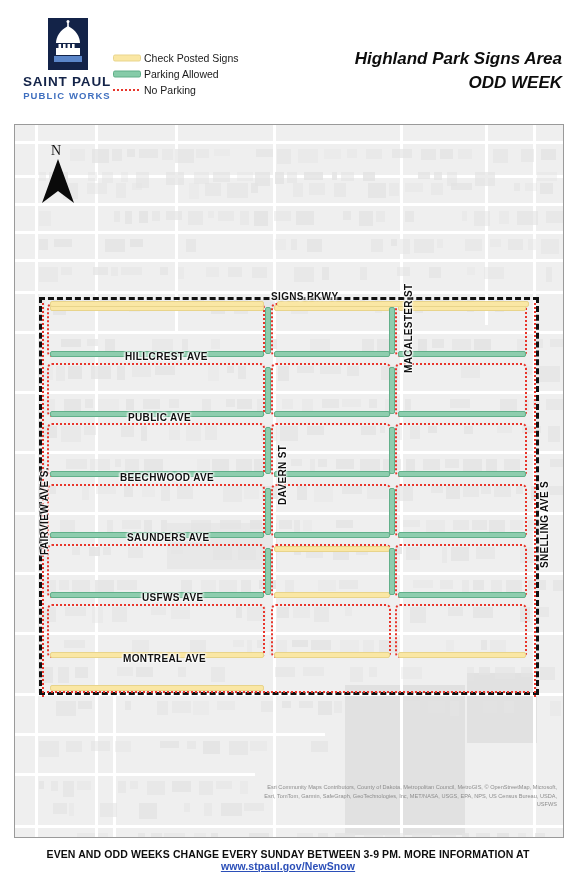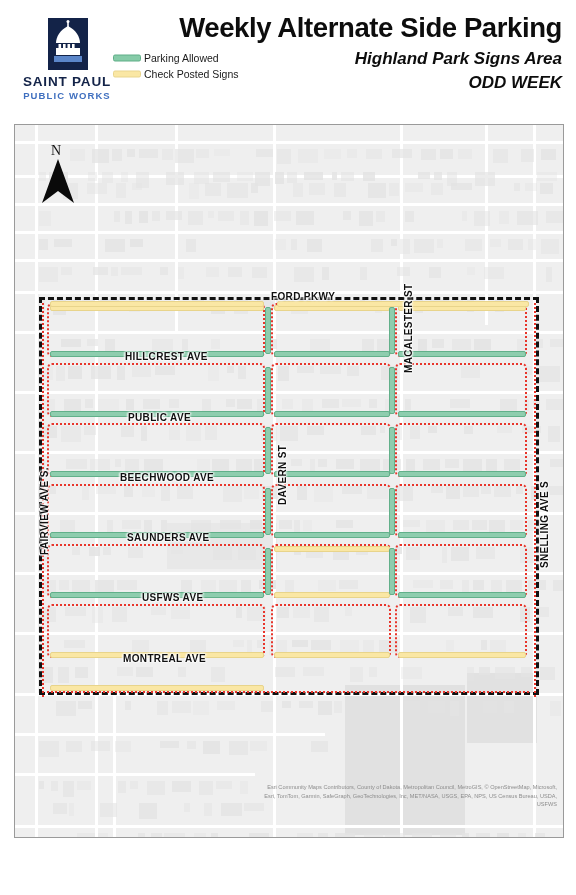--- a/index.html
+++ b/index.html
@@ -103,34 +103,39 @@
         <rect x="19.2" y="4" width="1.6" height="5" fill="#ffffff"></rect>
         <circle cx="20" cy="3.4" r="1.5" fill="#ffffff"></circle>
       </svg>
     </div>
     <div class="logo-name">SAINT PAUL</div>
     <div class="logo-sub">PUBLIC WORKS</div>
   </div>
 
   <div class="legend">
     <div class="legend-row">
+      <span class="legend-swatch sw-yellow">
+          <i></i>
+        </span>
+      <span class="legend-label">Check Posted Signs</span>
+    </div>
+    <div class="legend-row">
       <span class="legend-swatch sw-green">
           <i></i>
         </span>
       <span class="legend-label">Parking Allowed</span>
     </div>
     <div class="legend-row">
-      <span class="legend-swatch sw-yellow">
+      <span class="legend-swatch sw-red">
           <i></i>
         </span>
-      <span class="legend-label">Check Posted Signs</span>
+      <span class="legend-label">No Parking</span>
     </div>
   </div>
 
-  <div class="title-main">Weekly Alternate Side Parking</div>
   <div class="title-sub1">Highland Park Signs Area</div>
   <div class="title-sub2">ODD WEEK</div>
 </div>
 
 <div class="map-frame">
   <div class="map-canvas">
 
     <div class="bigblock" style="left:330px;top:560px;width:120px;height:150px;"></div>
     <div class="bigblock" style="left:452px;top:548px;width:70px;height:70px;"></div>
     <div class="bigblock" style="left:152px;top:398px;width:110px;height:46px;opacity:.55;"></div>
@@ -668,31 +673,34 @@
         <div style="position:absolute;left:374px;top:182px;width:4px;height:45px;border-radius:2px;background:#8ecdae;border:0.8px solid #62b08a;"></div>
         <div style="position:absolute;left:374px;top:242px;width:4px;height:45px;border-radius:2px;background:#8ecdae;border:0.8px solid #62b08a;"></div>
         <div style="position:absolute;left:374px;top:302px;width:4px;height:45px;border-radius:2px;background:#8ecdae;border:0.8px solid #62b08a;"></div>
         <div style="position:absolute;left:374px;top:363px;width:4px;height:45px;border-radius:2px;background:#8ecdae;border:0.8px solid #62b08a;"></div>
         <div style="position:absolute;left:374px;top:423px;width:4px;height:45px;border-radius:2px;background:#8ecdae;border:0.8px solid #62b08a;"></div>
         <div style="position:absolute;left:27px;top:178px;width:6px;height:394px;border-left:2.2px dotted #e8352b;"></div>
         <div style="position:absolute;left:513px;top:178px;width:6px;height:394px;border-right:2.2px dotted #e8352b;"></div>
         <div style="position:absolute;left:32px;top:566px;width:482px;height:4px;border-top:2.2px dotted #e8352b;"></div>
       </div>
 
-    <div class="st-label" style="left:256px;top:166px;">FORD PKWY</div>
+    <div class="st-label" style="left:256px;top:166px;">SIGNS PKWY</div>
     <div class="st-label" style="left:110px;top:226px;">HILLCREST AVE</div>
     <div class="st-label" style="left:113px;top:287px;">PUBLIC AVE</div>
     <div class="st-label" style="left:105px;top:347px;">BEECHWOOD AVE</div>
     <div class="st-label" style="left:112px;top:407px;">SAUNDERS AVE</div>
     <div class="st-label" style="left:127px;top:467px;">USFWS AVE</div>
     <div class="st-label" style="left:108px;top:528px;">MONTREAL AVE</div>
 
     <div class="st-label-v" style="left:24px;top:430px;transform:rotate(-90deg);">FAIRVIEW AVE S.</div>
     <div class="st-label-v" style="left:262px;top:380px;transform:rotate(-90deg);">DAVERN ST</div>
     <div class="st-label-v" style="left:388px;top:248px;transform:rotate(-90deg);">MACALESTER ST</div>
     <div class="st-label-v" style="left:524px;top:443px;transform:rotate(-90deg);">SNELLING AVE S</div>
 
     <div class="attrib">Esri Community Maps Contributors, County of Dakota, Metropolitan Council, MetroGIS, © OpenStreetMap, Microsoft, Esri, TomTom, Garmin, SafeGraph, GeoTechnologies, Inc, MET/NASA, USGS, EPA, NPS, US Census Bureau, USDA, USFWS</div>
   </div>
 </div>
 
 <div class="footer">
+  <div class="footer-l2">
+    <span>EVEN AND ODD WEEKS CHANGE EVERY SUNDAY BETWEEN 3-9 PM. MORE INFORMATION AT </span><a class="footer-url" href="#">www.stpaul.gov/NewSnow</a>
+  </div>
 </div>
 
 </body></html>

